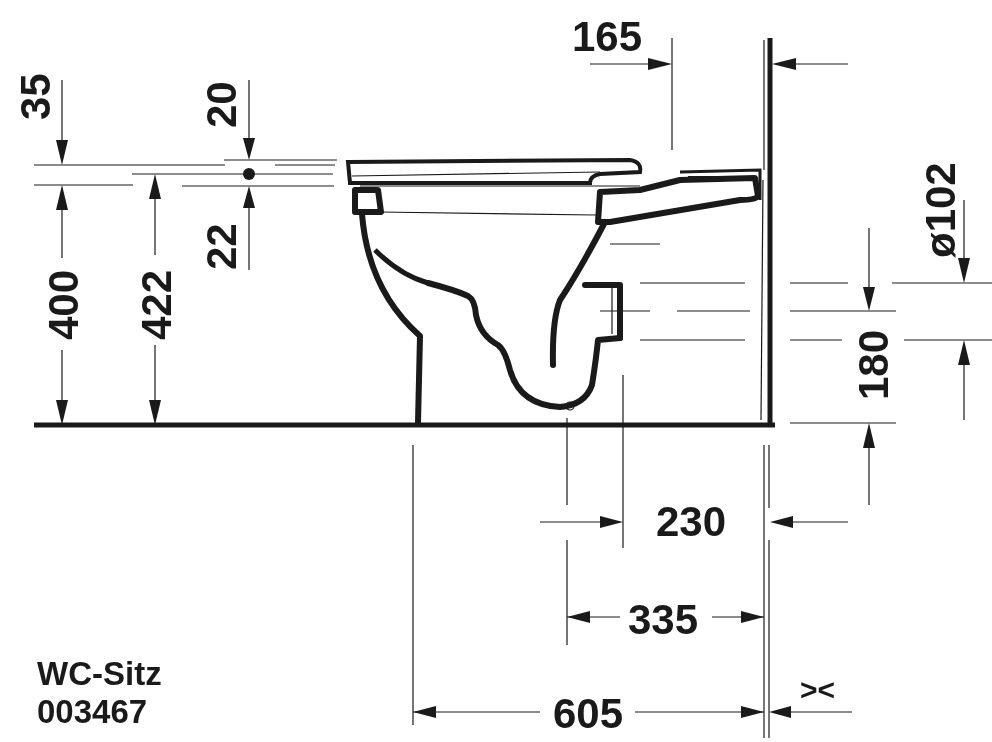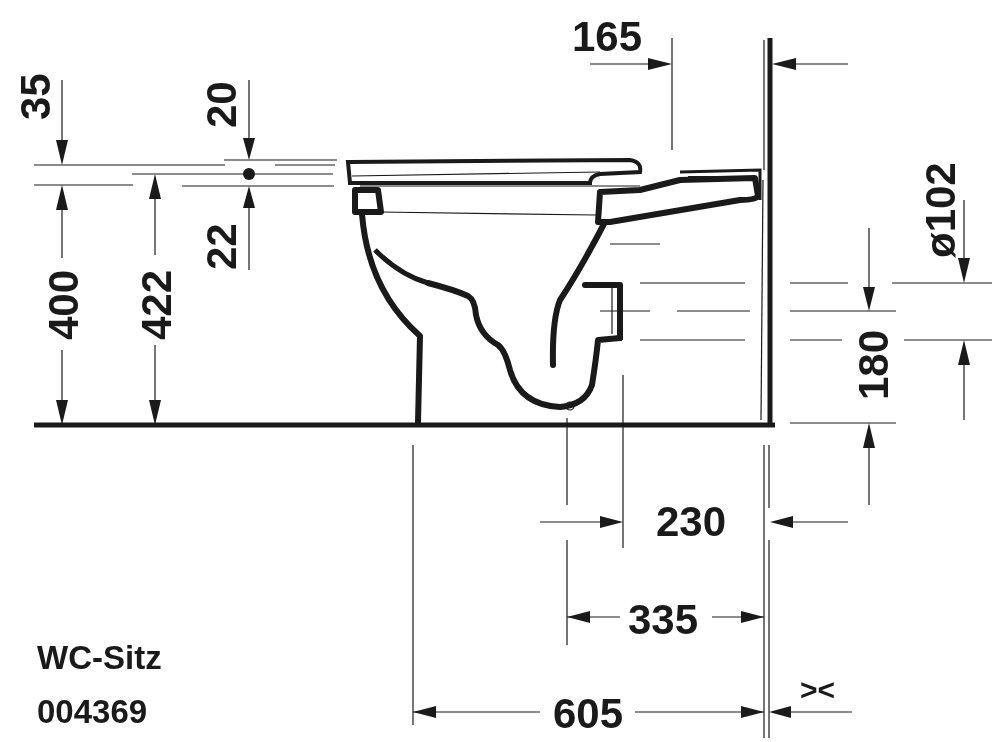--- a/index.html
+++ b/index.html
@@ -133,14 +133,14 @@
   <line class="ln thin" x1="413" y1="712" x2="540" y2="712"></line>
   <polygon class="arr" points="436,706 436,718 413,712"></polygon>
   <line class="ln thin" x1="635" y1="712" x2="764" y2="712"></line>
   <polygon class="arr" points="741,706 741,718 764,712"></polygon>
   <line class="ln thin" x1="790" y1="712" x2="852" y2="712"></line>
   <polygon class="arr" points="791,706 791,718 769,712"></polygon>
   <text class="dim" x="553" y="728">605</text>
   <text class="dim" x="800" y="700" style="font-size:30px">&gt;&lt;</text>
 </svg>
 
-<div class="label" style="top:640px;">WC-Sitz</div>
-<div class="label" style="top:694px;">004369</div>
+<div class="label" style="top:656px;">WC-Sitz</div>
+<div class="label" style="top:694px;">003467</div>
 
 </body></html>

